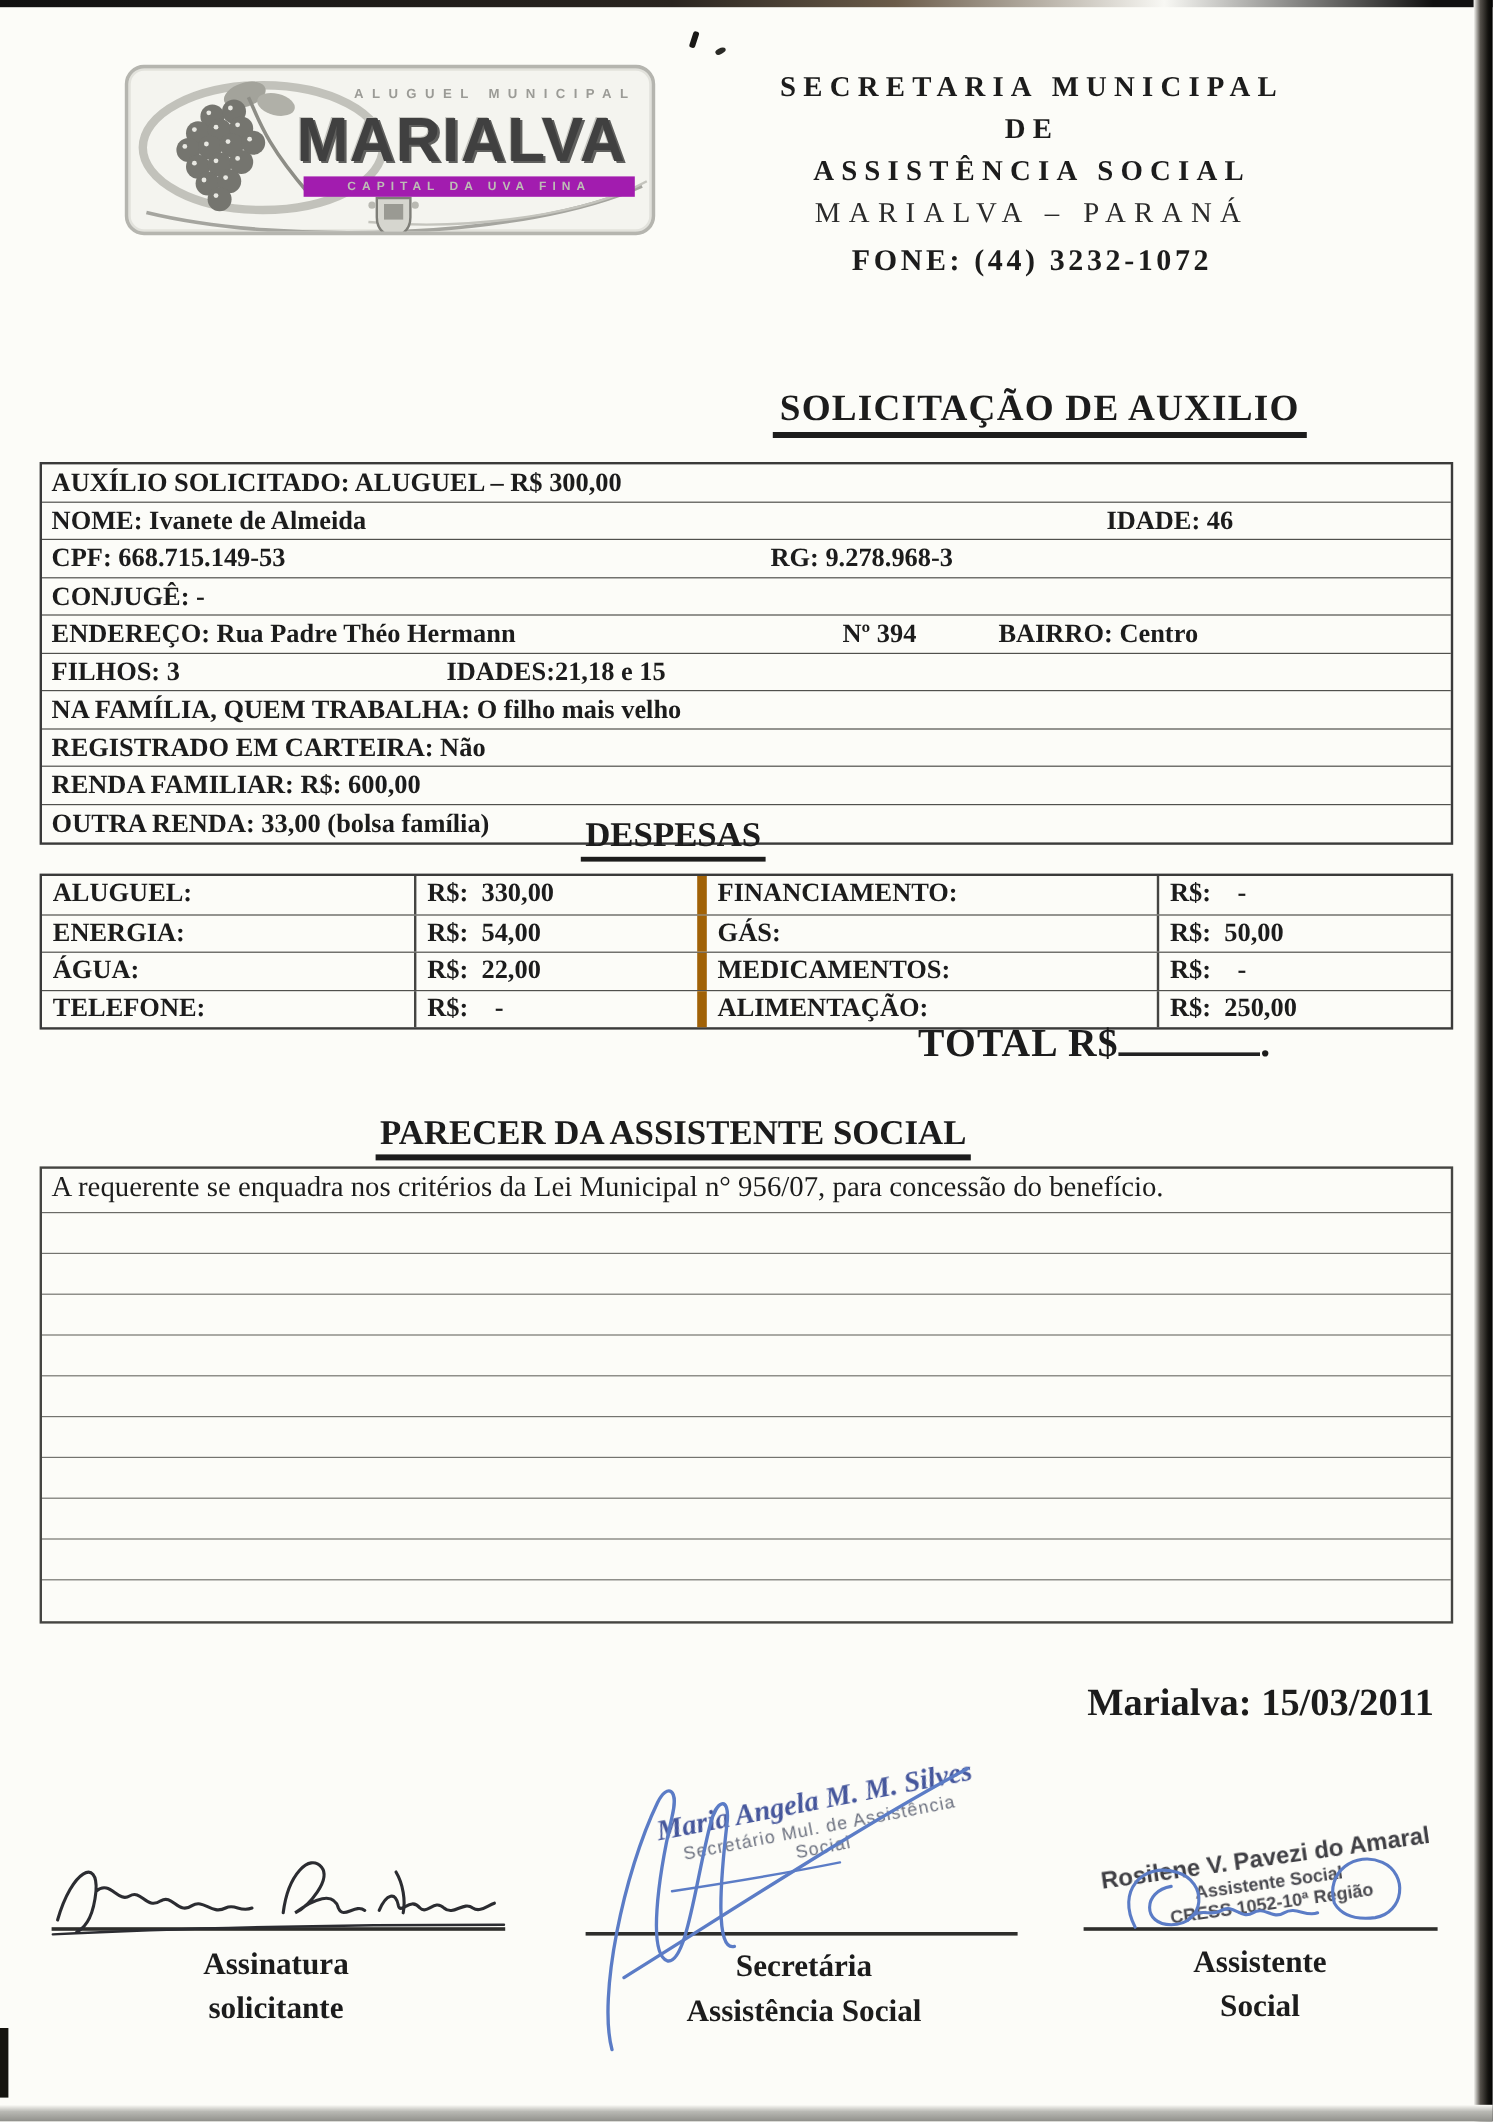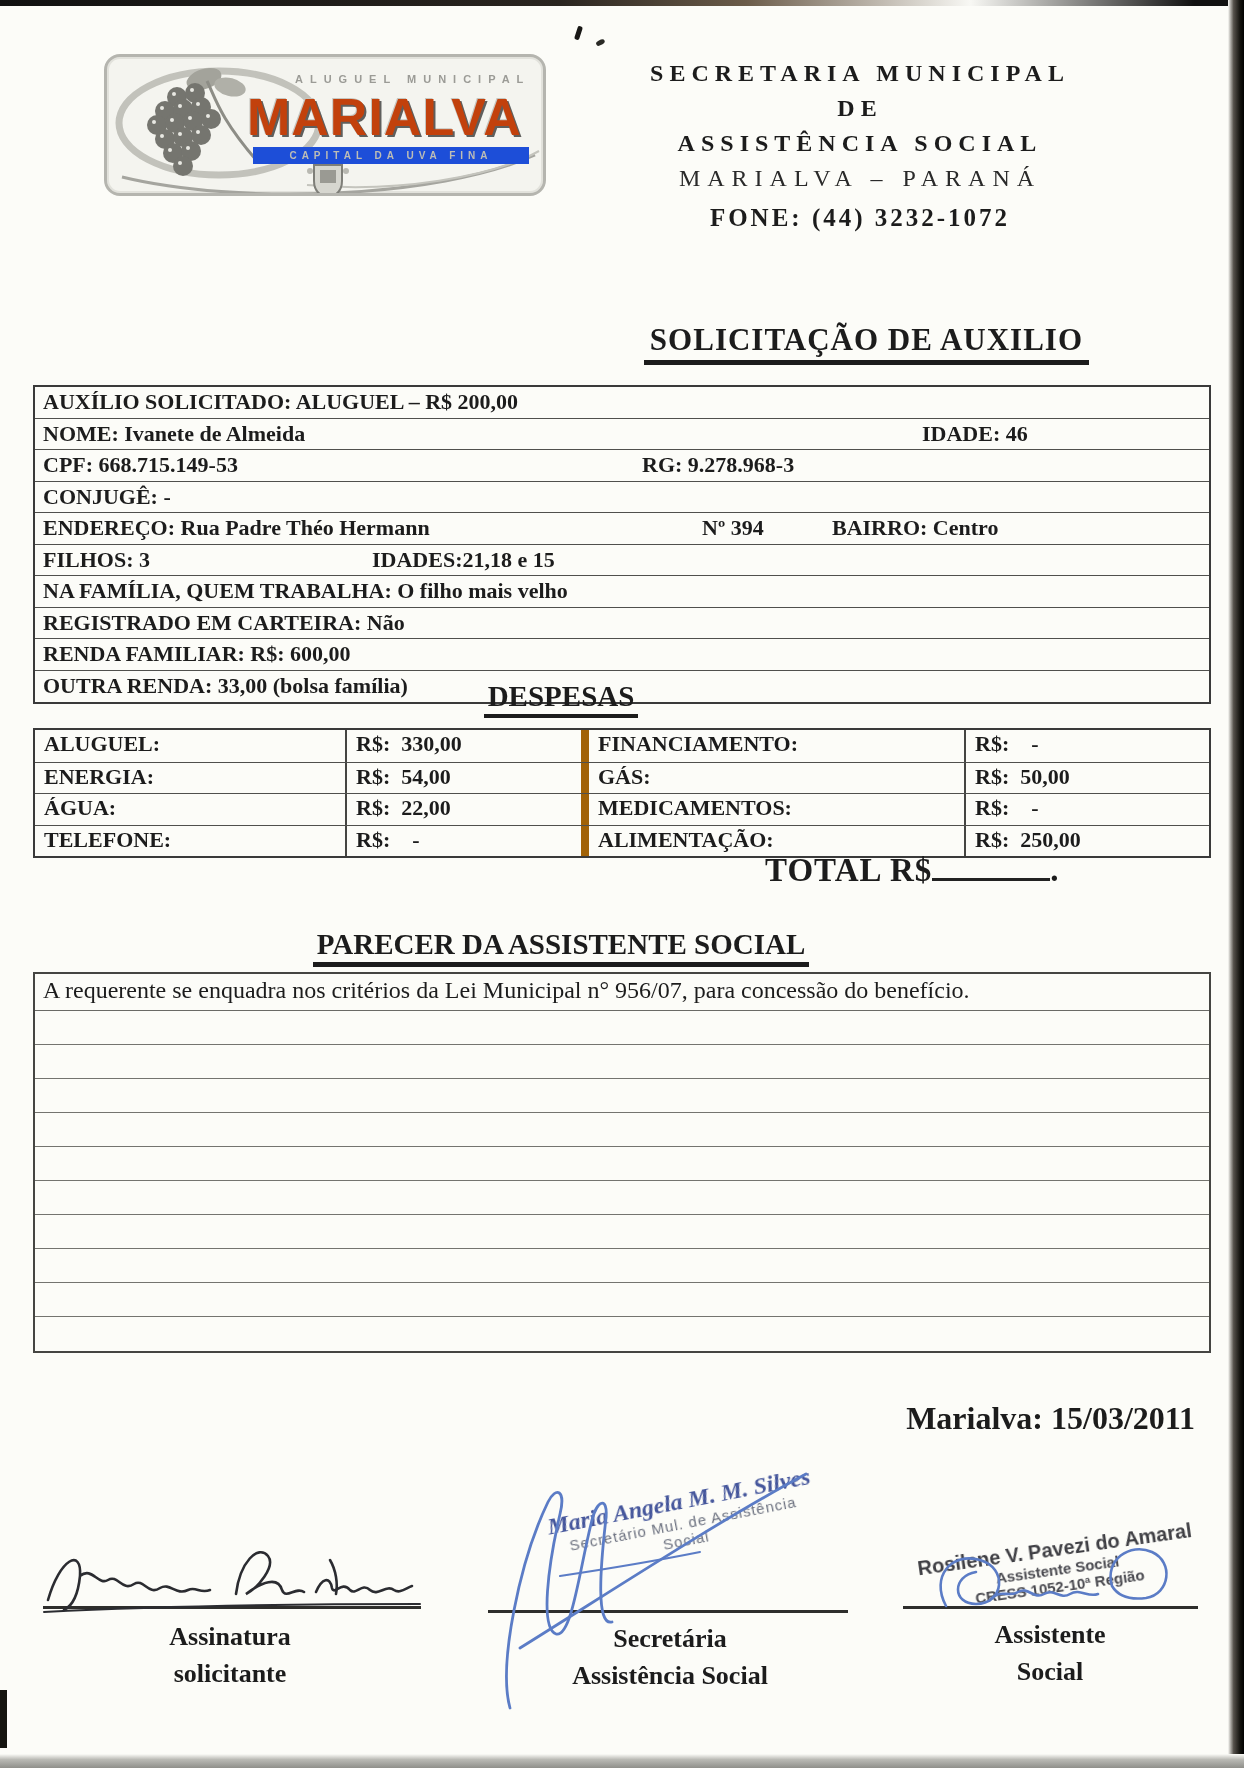--- a/index.html
+++ b/index.html
@@ -32,27 +32,27 @@
   .logo-svg { position:absolute; left:0; top:0; }
   .logo-gov {
     position:absolute; left:188px; top:16px;
     font-family:"Liberation Sans", sans-serif;
     font-size:11px; font-weight:bold; letter-spacing:7px; color:#9b9b96;
     white-space:nowrap;
   }
   .logo-name {
     position:absolute; left:140px; top:30px;
     font-family:"Liberation Sans", sans-serif;
-    font-size:52px; font-weight:bold; letter-spacing:1px; color:#c2410c;
+    font-size:52px; font-weight:bold; letter-spacing:1px; color:#404040;
     text-shadow:2px 2px 0 #5f5f5d, -1px -1px 0 #c6c6c0;
     white-space:nowrap;
   }
   .logo-banner {
     position:absolute; left:146px; top:90px; width:276px; height:17px;
-    background:#1d4ed8; display:flex; align-items:center; justify-content:center;
+    background:#a21caf; display:flex; align-items:center; justify-content:center;
   }
   .logo-banner-text {
     font-family:"Liberation Sans", sans-serif;
     font-size:10px; font-weight:bold; letter-spacing:5px; color:#bdbdb5;
     filter:blur(.4px); white-space:nowrap;
   }
 
   
   .org-block {
     left:568px; top:56px; width:584px; text-align:center;
@@ -204,21 +204,21 @@
   <div class="org-line-4">MARIALVA – PARANÁ</div>
   <div class="org-phone">FONE: (44) 3232-1072</div>
 </div>
 
 <div class="abs doc-title-wrap">
   <span class="doc-title">SOLICITAÇÃO DE AUXILIO</span>
 </div>
 
 <div class="abs rtable" id="request-table">
     <div class="rrow">
-      <span class="rcell" style="left: 8px;">AUXÍLIO SOLICITADO: ALUGUEL – R$ 200,00</span>
+      <span class="rcell" style="left: 8px;">AUXÍLIO SOLICITADO: ALUGUEL – R$ 300,00</span>
     </div>
     <div class="rrow">
       <span class="rcell" style="left: 8px;">NOME: Ivanete de Almeida</span>
       <span class="rcell" style="left: 887px;">IDADE: 46</span>
     </div>
     <div class="rrow">
       <span class="rcell" style="left: 8px;">CPF: 668.715.149-53</span>
       <span class="rcell" style="left: 607px;">RG: 9.278.968-3</span>
     </div>
     <div class="rrow">

